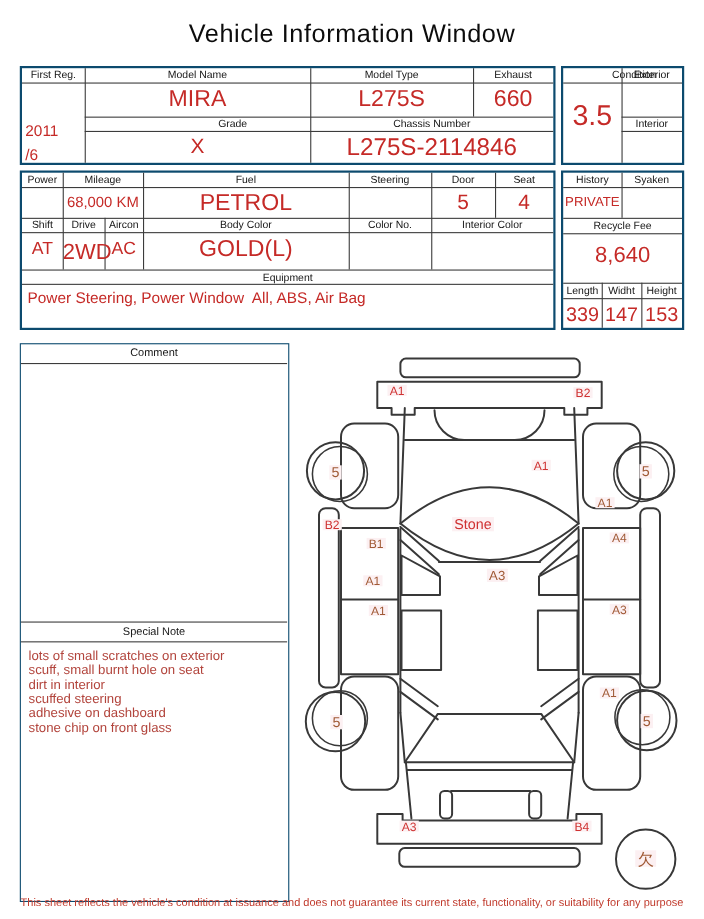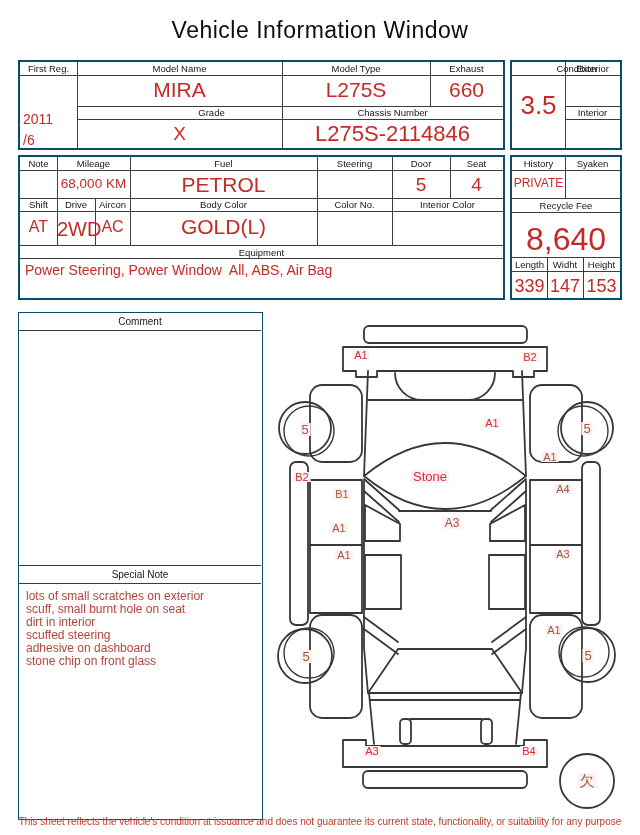--- a/index.html
+++ b/index.html
@@ -72,21 +72,21 @@
     <div class="hl" style="left:0;top:54px;width:483px;"></div>
     <div class="hl" style="left:0;top:88px;width:483px;"></div>
     <div class="hl" style="left:0;top:101px;width:483px;"></div>
     <div class="vl" style="left:37px;top:0;height:88px;"></div>
     <div class="vl" style="left:75px;top:41px;height:47px;"></div>
     <div class="vl" style="left:110px;top:0;height:88px;"></div>
     <div class="vl" style="left:297px;top:0;height:88px;"></div>
     <div class="vl" style="left:372px;top:0;height:88px;"></div>
     <div class="vl" style="left:430px;top:0;height:41px;"></div>
 
-    <div class="hdr" style="left:0;top:1px;width:37px;">Note</div>
+    <div class="hdr" style="left:0;top:1px;width:37px;">Power</div>
     <div class="hdr" style="left:37px;top:1px;width:73px;">Mileage</div>
     <div class="hdr" style="left:110px;top:1px;width:187px;">Fuel</div>
     <div class="hdr" style="left:297px;top:1px;width:75px;">Steering</div>
     <div class="hdr" style="left:372px;top:1px;width:58px;">Door</div>
     <div class="hdr" style="left:430px;top:1px;width:53px;">Seat</div>
 
     <div class="val" style="left:0;top:20px;width:37px;font-size:12px;"></div>
     <div class="val" style="left:30px;top:19px;width:87px;font-size:13.5px;">68,000 KM</div>
     <div class="val" style="left:110px;top:16px;width:187px;font-size:21px;">PETROL</div>
     <div class="val" style="left:297px;top:20px;width:75px;font-size:12px;"></div>
@@ -120,21 +120,21 @@
     <div class="vl" style="left:53px;top:0;height:41px;"></div>
     <div class="vl" style="left:35px;top:100px;height:41px;"></div>
     <div class="vl" style="left:71px;top:100px;height:41px;"></div>
 
     <div class="hdr" style="left:0;top:1px;width:53px;">History</div>
     <div class="hdr" style="left:53px;top:1px;width:55px;">Syaken</div>
     <div class="val" style="left:0;top:19px;width:53px;font-size:12px;">PRIVATE</div>
     <div class="val" style="left:53px;top:19px;width:55px;font-size:12px;"></div>
 
     <div class="hdr" style="left:0;top:43px;width:108px;">Recycle Fee</div>
-    <div class="val" style="left:0;top:64px;width:108px;font-size:32px;">8,640</div>
+    <div class="val" style="left:0;top:64px;width:108px;font-size:20px;">8,640</div>
 
     <div class="hdr" style="left:0;top:102px;width:35px;">Length</div>
     <div class="hdr" style="left:35px;top:102px;width:36px;">Widht</div>
     <div class="hdr" style="left:71px;top:102px;width:37px;">Height</div>
     <div class="val" style="left:0;top:119px;width:35px;font-size:18px;">339</div>
     <div class="val" style="left:35px;top:119px;width:36px;font-size:18px;">147</div>
     <div class="val" style="left:71px;top:119px;width:37px;font-size:18px;">153</div>
   </div>
 
   <div class="box" style="left:18px;top:312px;width:245px;height:508px;border-width:1.5px;">

